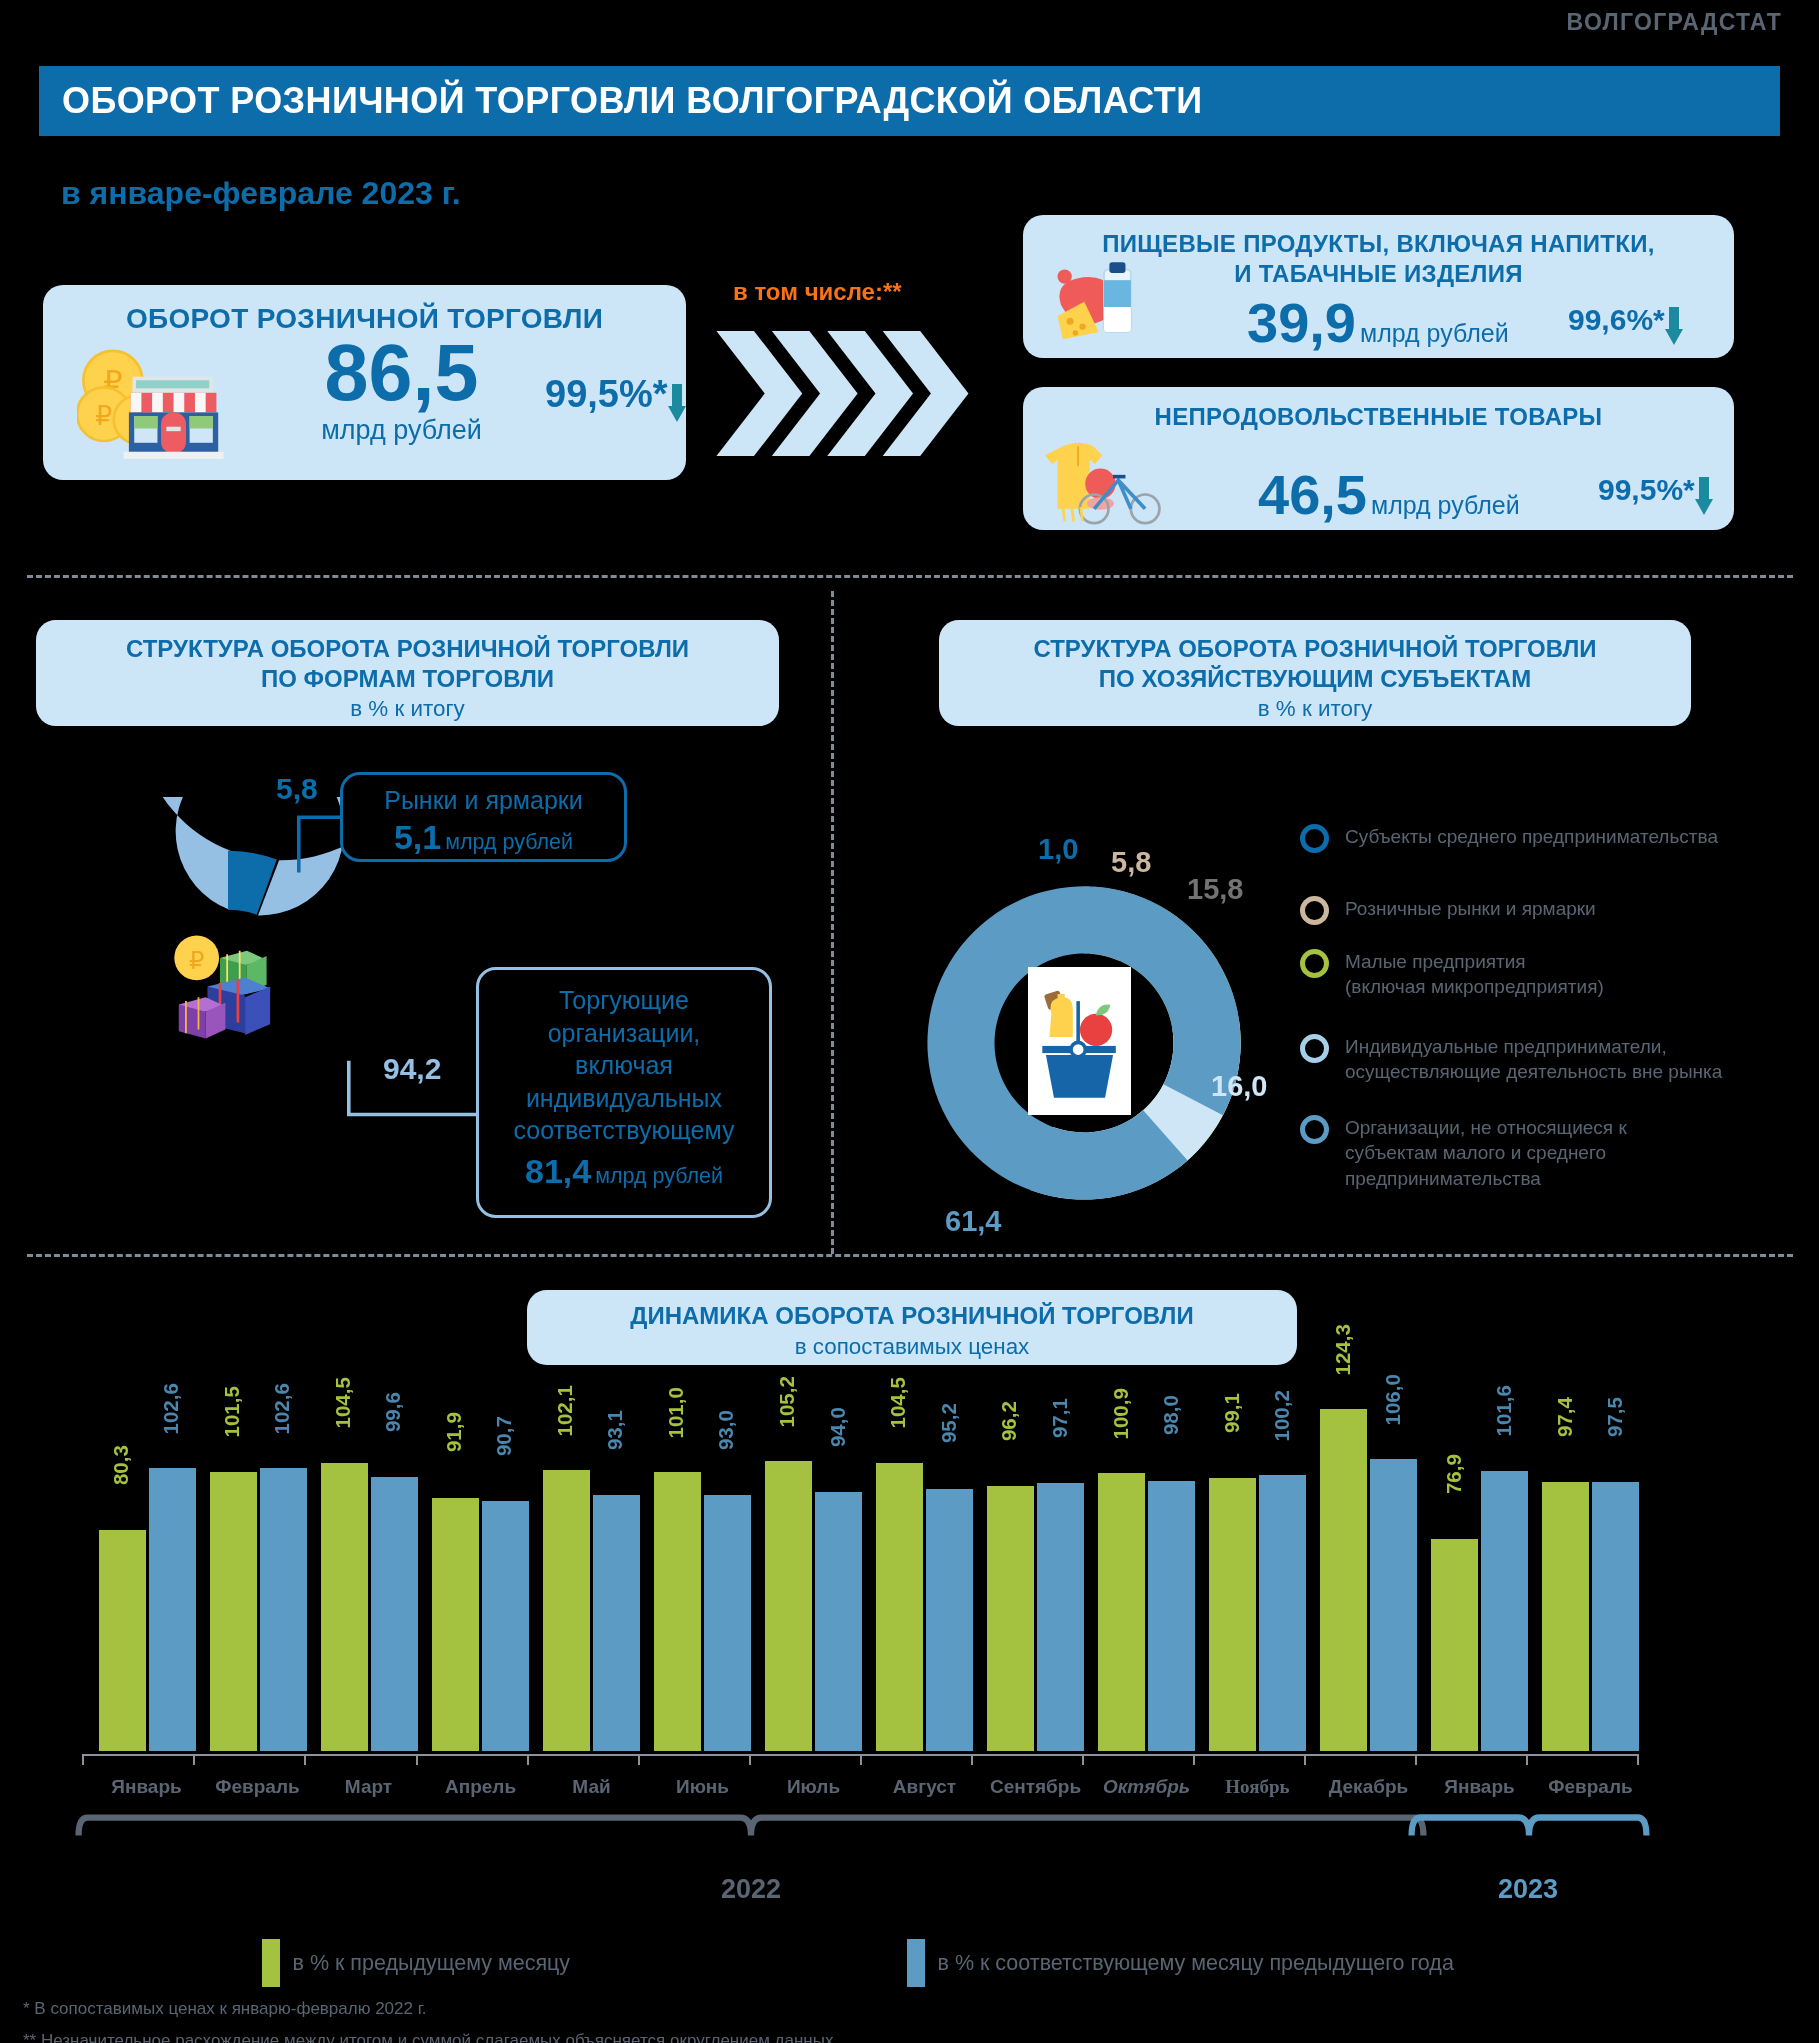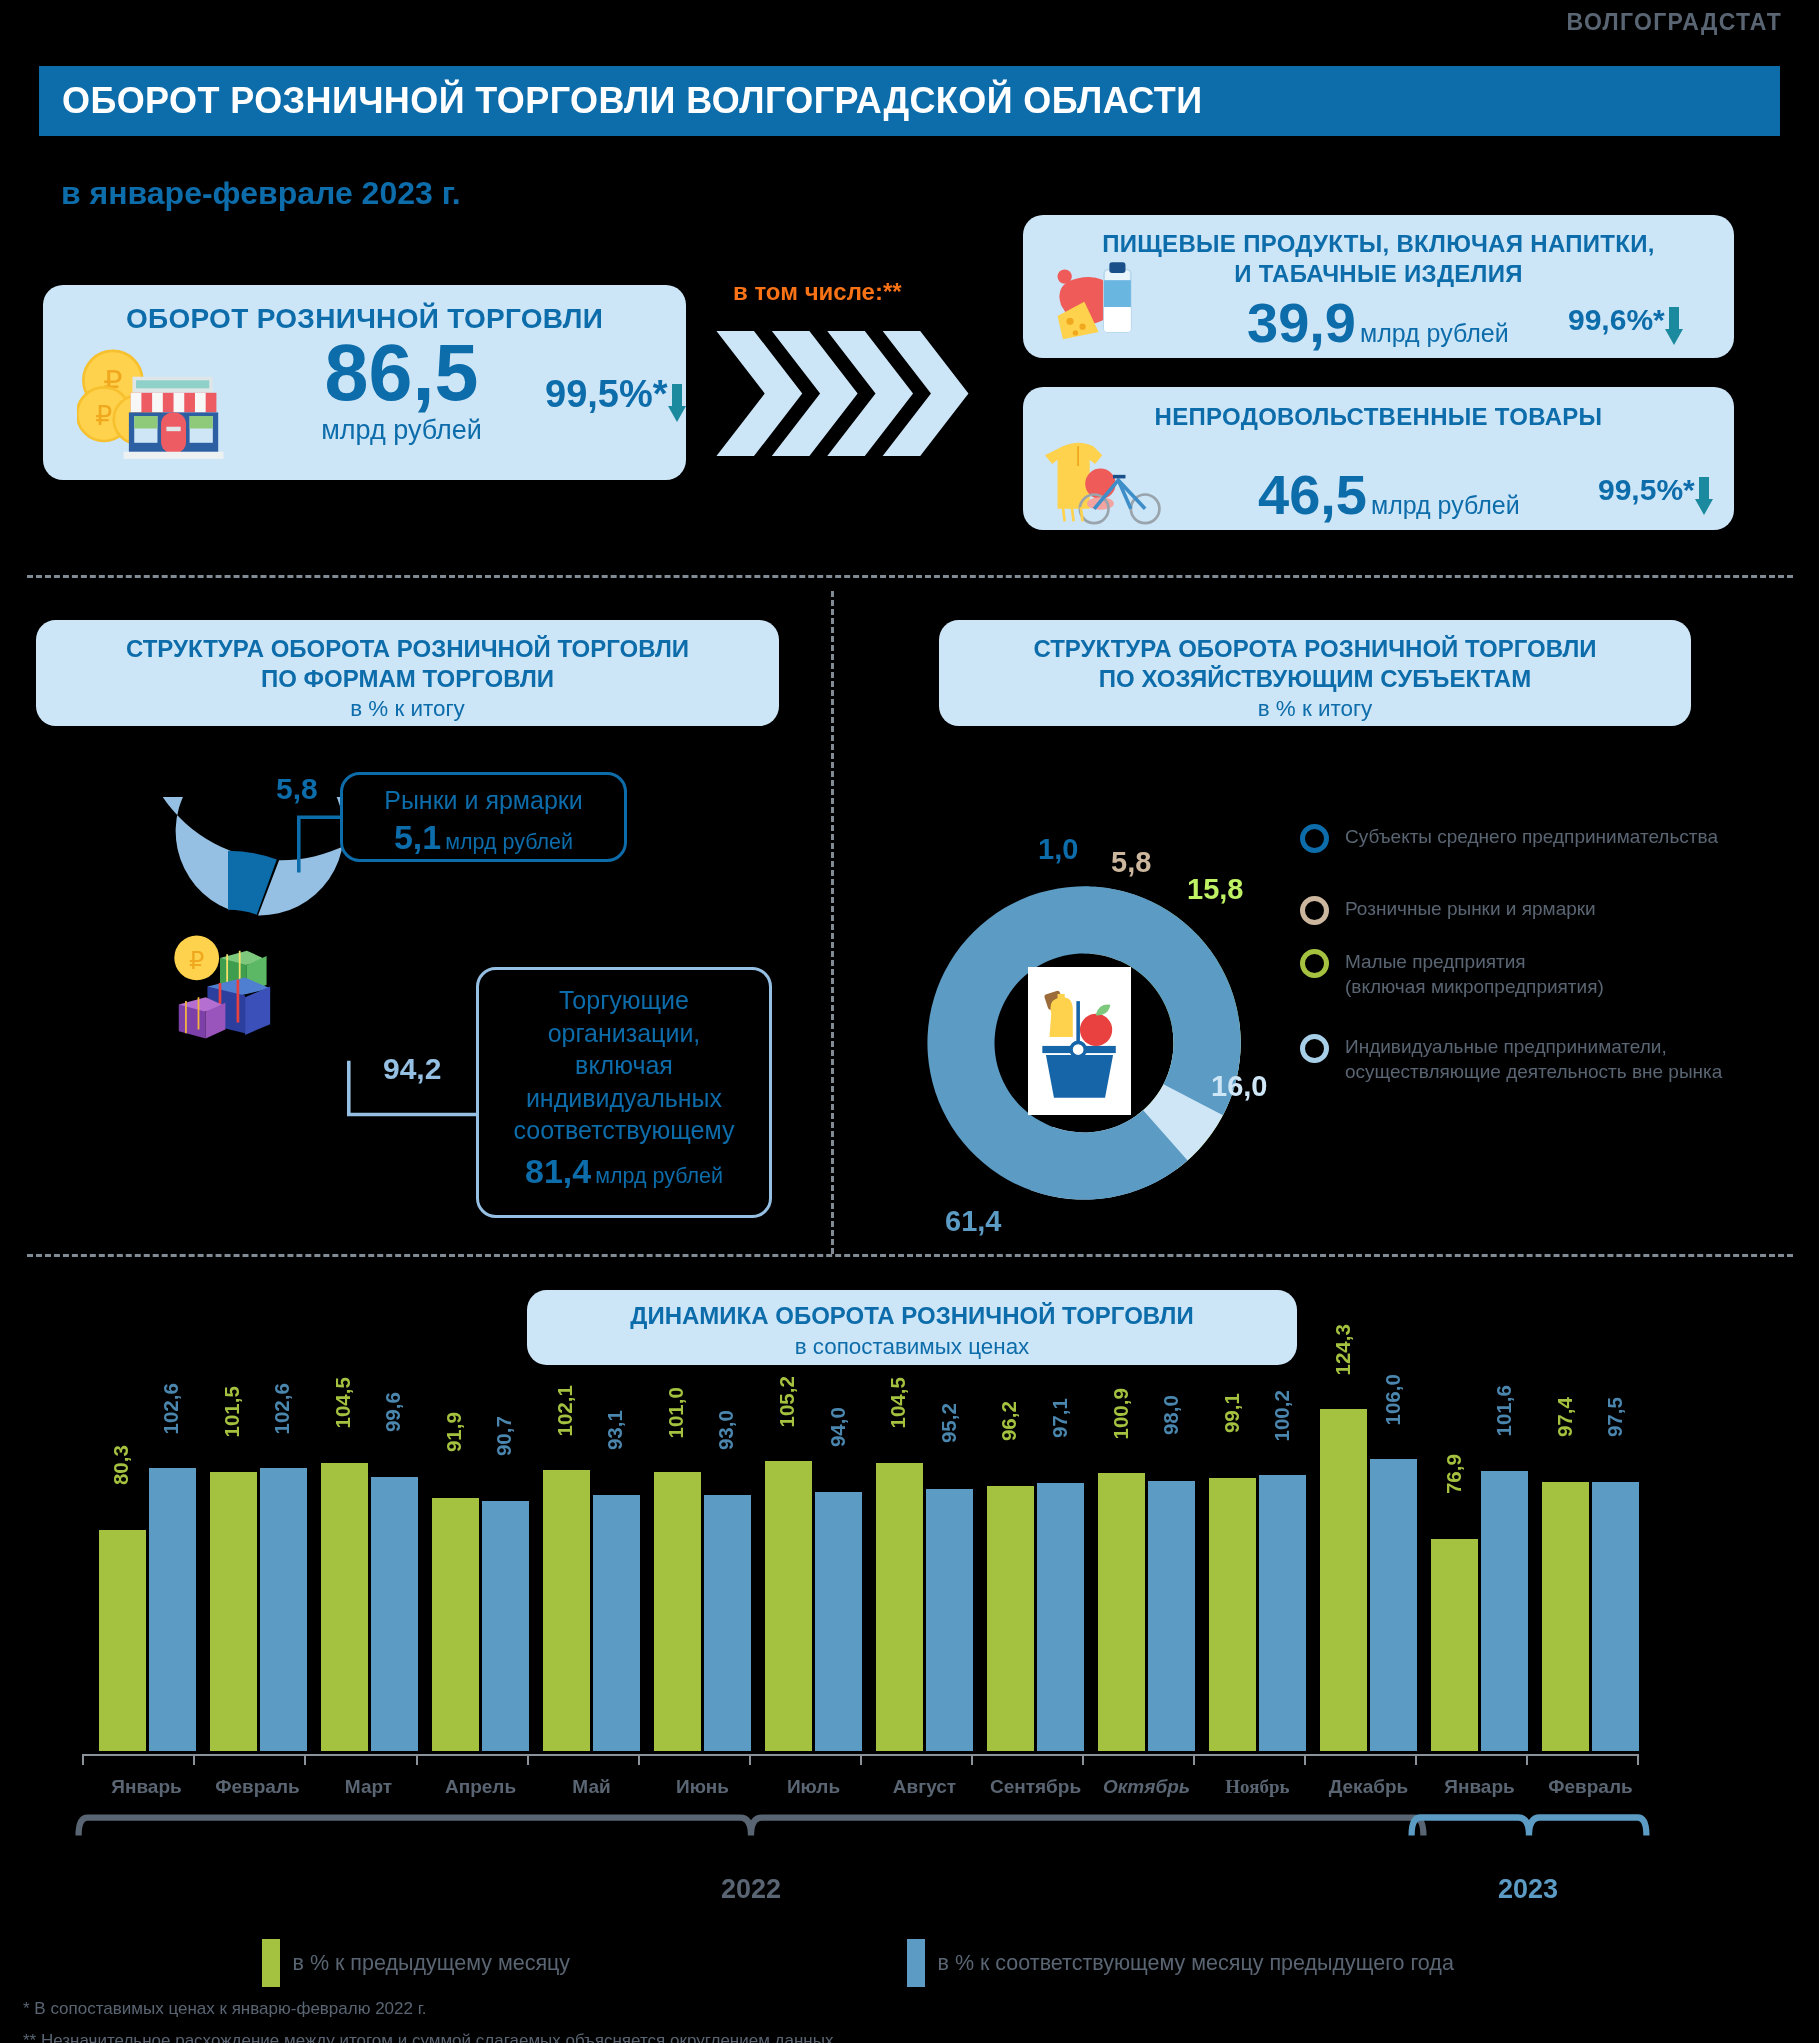--- a/index.html
+++ b/index.html
@@ -364,21 +364,21 @@
         <rect x="54" y="38" width="4" height="52" fill="#1565a8"></rect>
         <rect x="16" y="88" width="82" height="8" fill="#1565a8"></rect>
         <circle cx="56" cy="92" r="8" fill="#ffffff" stroke="#1565a8" stroke-width="4"></circle>
         <path d="M20 98 L95 98 L86 146 L29 146 z" fill="#1565a8"></path>
       </svg>
     </div>
   </div>
 
   <div class="pct-label" style="left:1038px; top:833px; font-size:29px; color:#0d6caa;">1,0</div>
   <div class="pct-label" style="left:1111px; top:846px; font-size:29px; color:#ccb79e;">5,8</div>
-  <div class="pct-label" style="left:1187px; top:873px; font-size:29px; color:#bef264;">15,8</div>
+  <div class="pct-label" style="left:1187px; top:873px; font-size:29px; color:#737373;">15,8</div>
   <div class="pct-label" style="left:1211px; top:1070px; font-size:29px; color:#cfe6f7;">16,0</div>
   <div class="pct-label" style="left:945px; top:1205px; font-size:29px; color:#5b9bc4;">61,4</div>
 
   <div class="legend-item" style="left:1300px; top:824px;">
     <div class="legend-ring" style="border-color:#0d6caa;"></div>
     <div class="legend-text">
       <div>Субъекты среднего предпринимательства</div>
     </div>
   </div>
   <div class="legend-item" style="left:1300px; top:896px;">
@@ -392,20 +392,28 @@
     <div class="legend-text">
       <div>Малые предприятия</div>
       <div>(включая микропредприятия)</div>
     </div>
   </div>
   <div class="legend-item" style="left:1300px; top:1034px;">
     <div class="legend-ring" style="border-color:#a8cfe8;"></div>
     <div class="legend-text">
       <div>Индивидуальные предприниматели,</div>
       <div>осуществляющие деятельность вне рынка</div>
+    </div>
+  </div>
+  <div class="legend-item" style="left:1300px; top:1115px;">
+    <div class="legend-ring" style="border-color:#5b9bc4;"></div>
+    <div class="legend-text">
+      <div>Организации, не относящиеся к</div>
+      <div>субъектам малого и среднего</div>
+      <div>предпринимательства</div>
     </div>
   </div>
 
   <div class="panel-head" style="left:527px; top:1290px; width:770px; height:75px; padding-top:10.7px;">
     <div class="l1">ДИНАМИКА ОБОРОТА РОЗНИЧНОЙ ТОРГОВЛИ</div>
     <div class="l2">в сопоставимых ценах</div>
   </div>
 
   <div id="bars-area">
       <div class="bar-group" style="left: 99px; bottom: 0px; width: 97px; height: 412px;">

